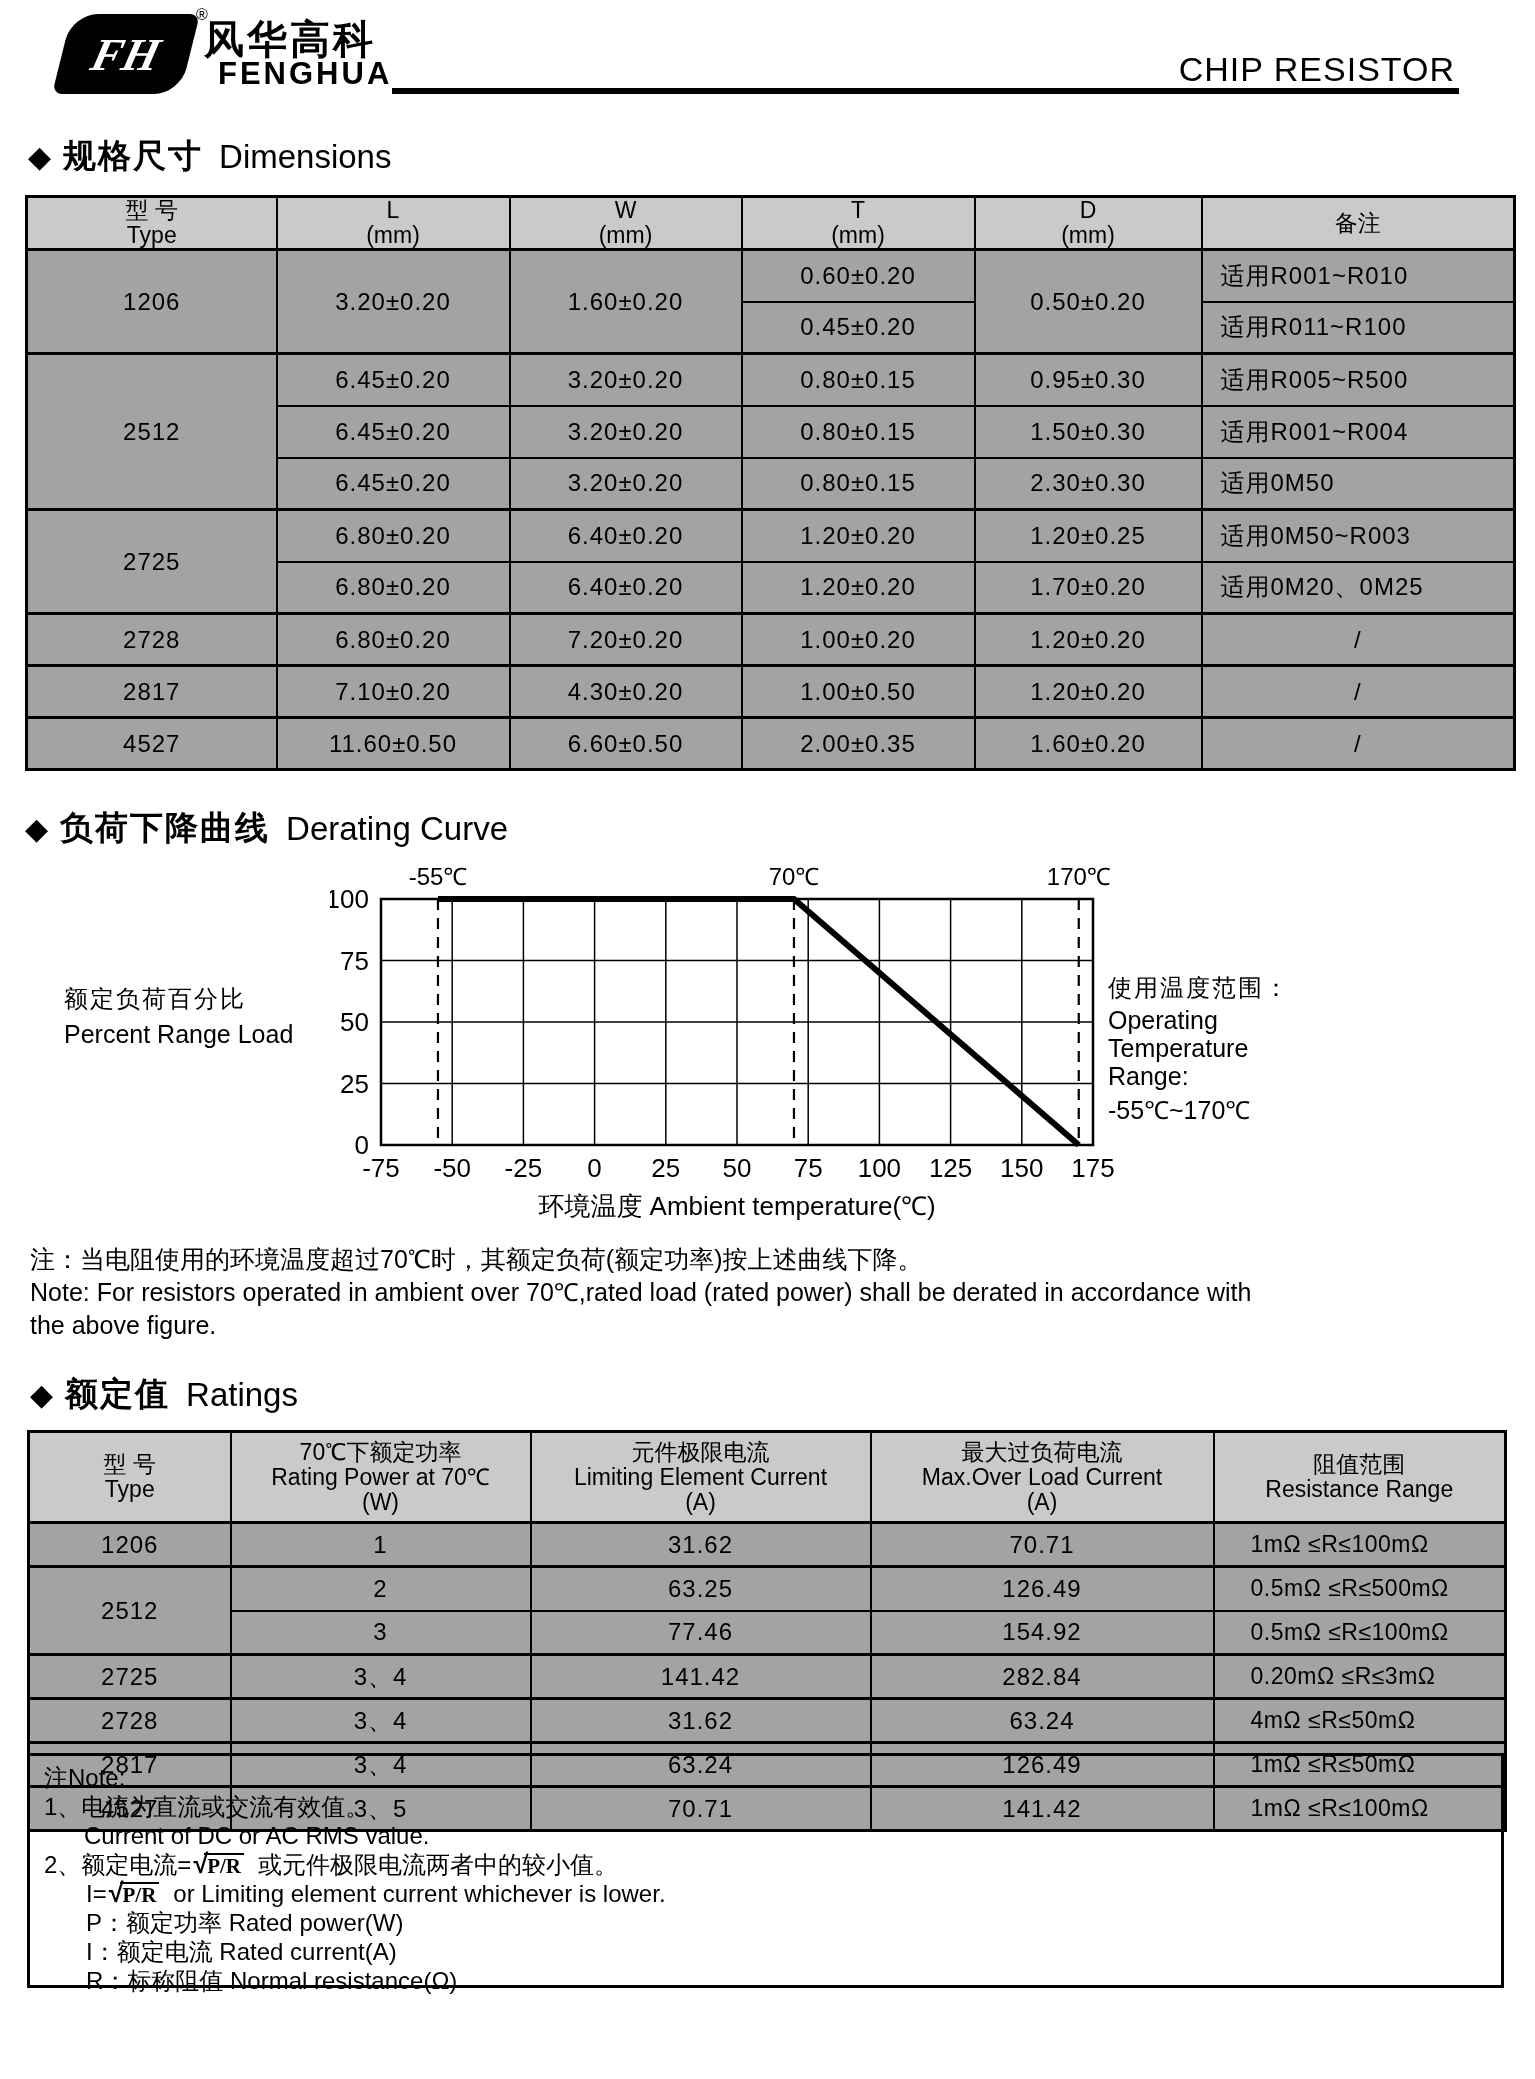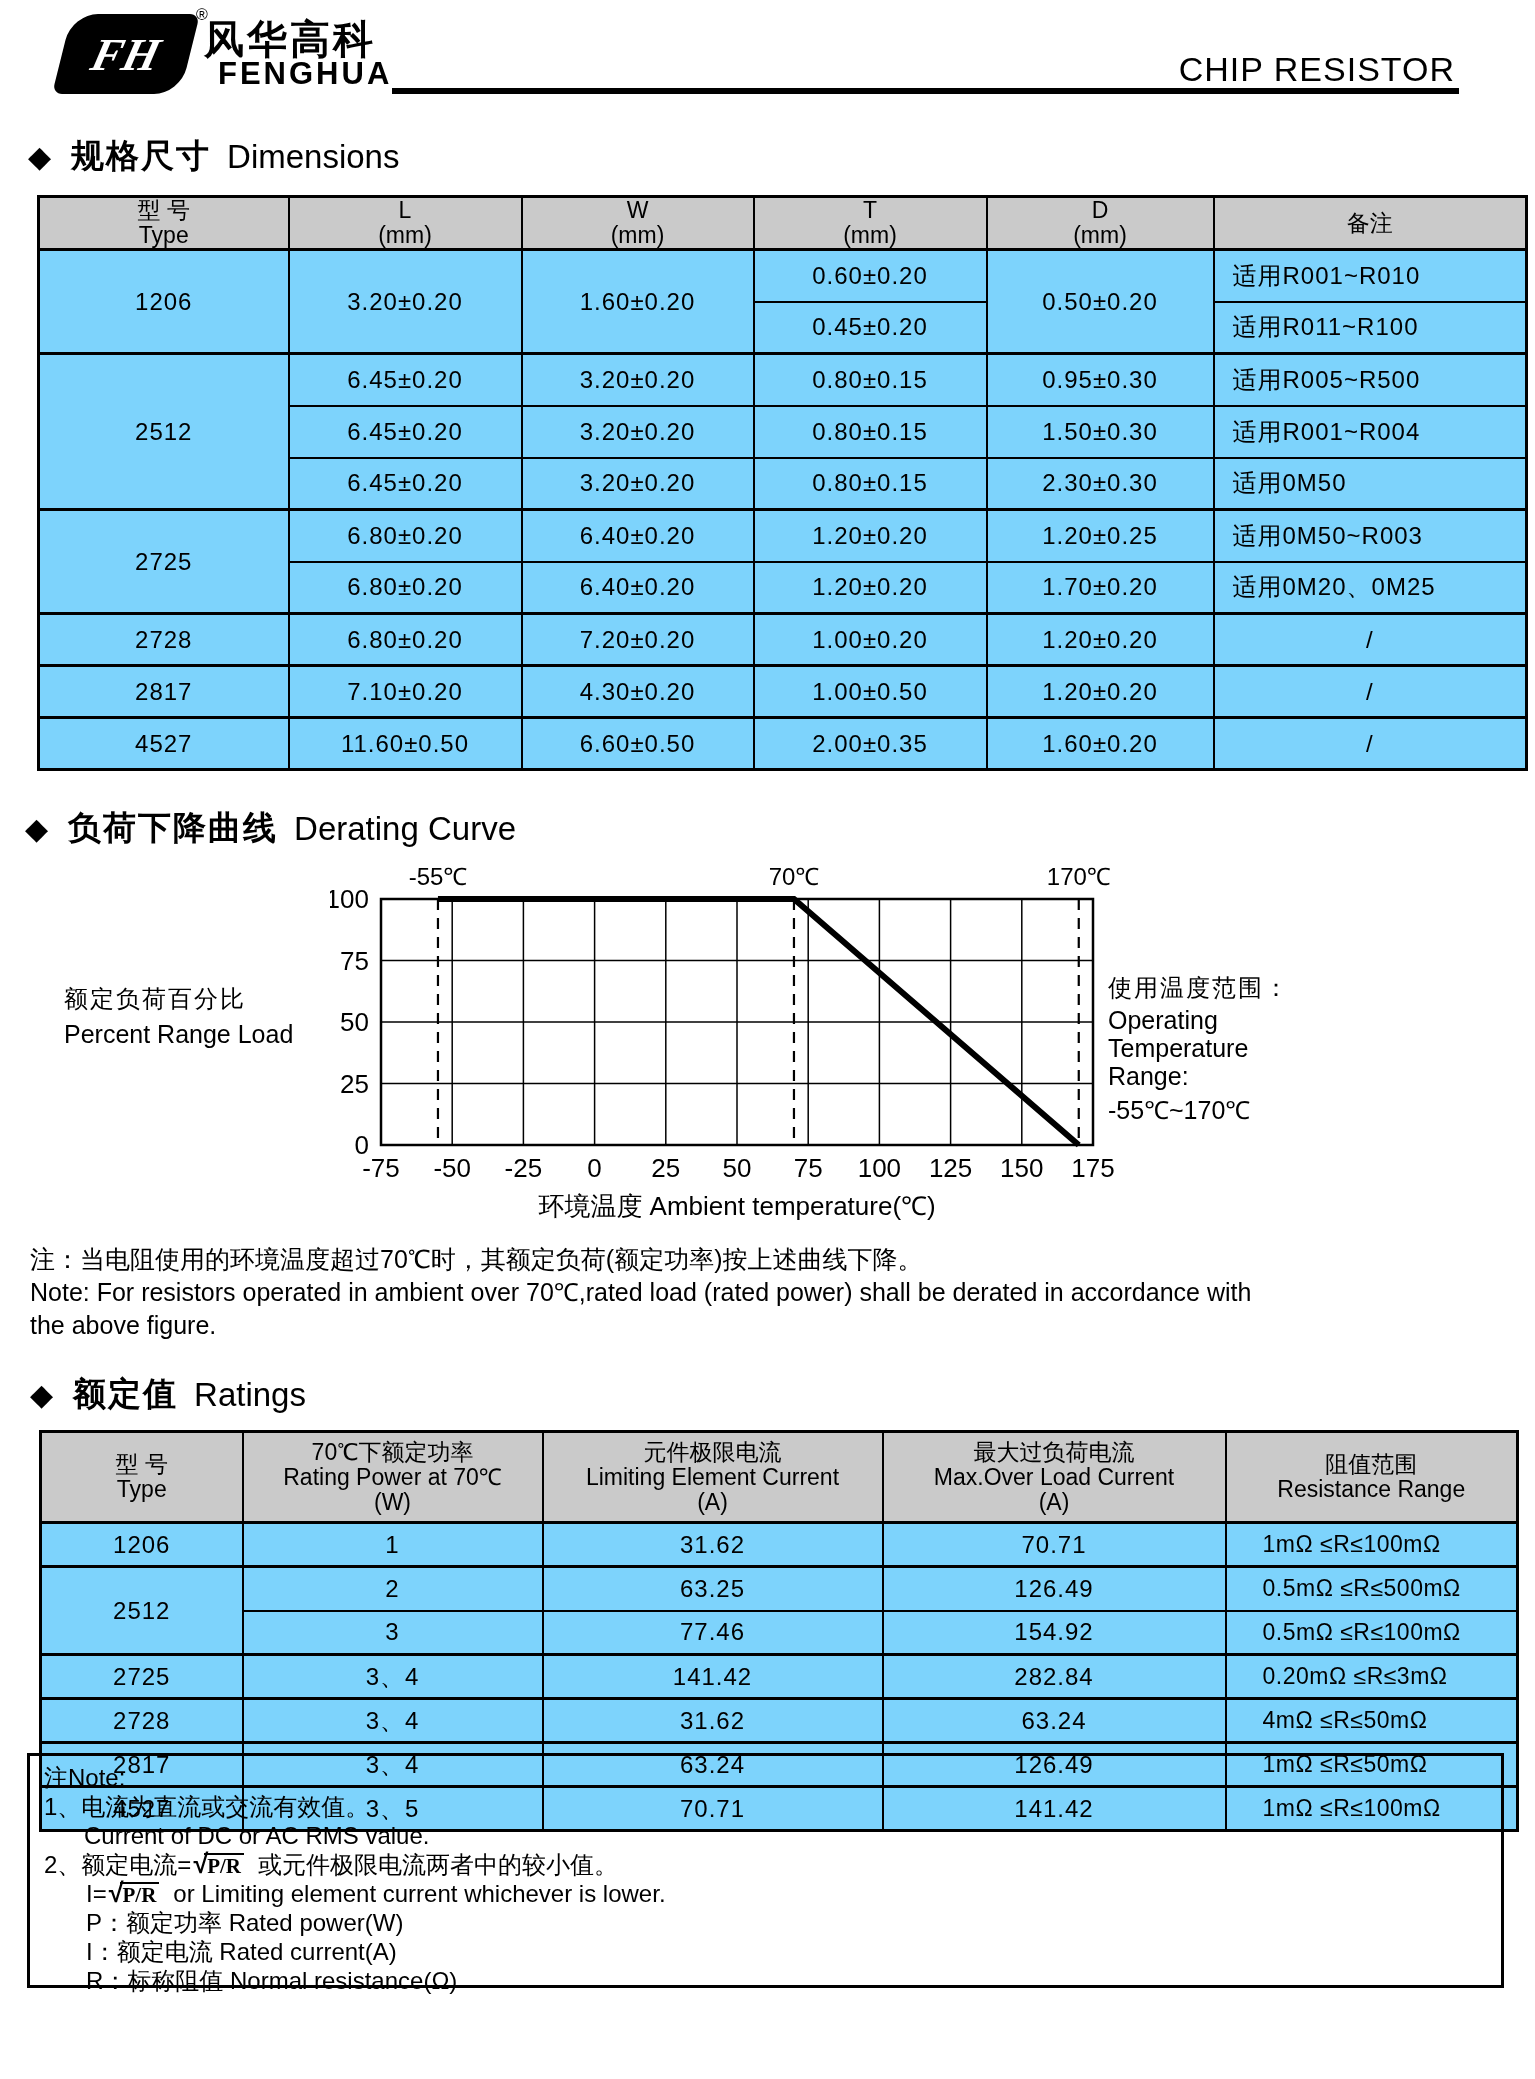--- a/index.html
+++ b/index.html
@@ -13,25 +13,25 @@
   .logo-fh{color:#fff;font-family:"Liberation Serif",serif;font-style:italic;font-weight:bold;font-size:46px;}
   .logo-reg{position:absolute;left:196px;top:6px;font-size:16px;}
   .brand-zh{position:absolute;left:204px;top:12px;font-size:40px;font-weight:bold;letter-spacing:3px;}
   .brand-en{position:absolute;left:218px;top:56px;font-size:31px;font-weight:bold;letter-spacing:3px;}
   .doc-title{position:absolute;top:50px;right:80px;font-size:34px;letter-spacing:1px;}
   .header-rule{position:absolute;left:392px;top:88px;width:1067px;height:6px;background:#000;}
 
   
   .sec-title{position:absolute;display:flex;align-items:center;font-size:33px;white-space:nowrap;}
   .sec-title .diamond{font-size:30px;margin-right:12px;}
-  .sec-title .zh{font-weight:bold;letter-spacing:2px;margin-left:8px;}
+  .sec-title .zh{font-weight:bold;letter-spacing:2px;}
   .sec-title .en{margin-left:16px;}
 
   
-  table{border-collapse:collapse;table-layout:fixed;position:absolute;background:#7dd3fc;margin-left:12px;}
+  table{border-collapse:collapse;table-layout:fixed;position:absolute;background:#a3a3a3;}
   th,td{border:2px solid #000;text-align:center;font-size:24px;padding:0;overflow:hidden;}
   th{background:#cacaca;font-weight:normal;}
   thead th{border-bottom:3px solid #000;}
   .dim-table{left:25px;top:195px;width:1488px;border:3px solid #000;}
   .dim-table tr{height:52px;}
   .dim-table thead tr{height:52px;}
   .rat-table{left:27px;top:1430px;width:1477px;border:3px solid #000;}
   .rat-table thead tr{height:91px;}
   .rat-table tbody tr{height:44px;}
   tr.group td{border-top:3px solid #000;}

